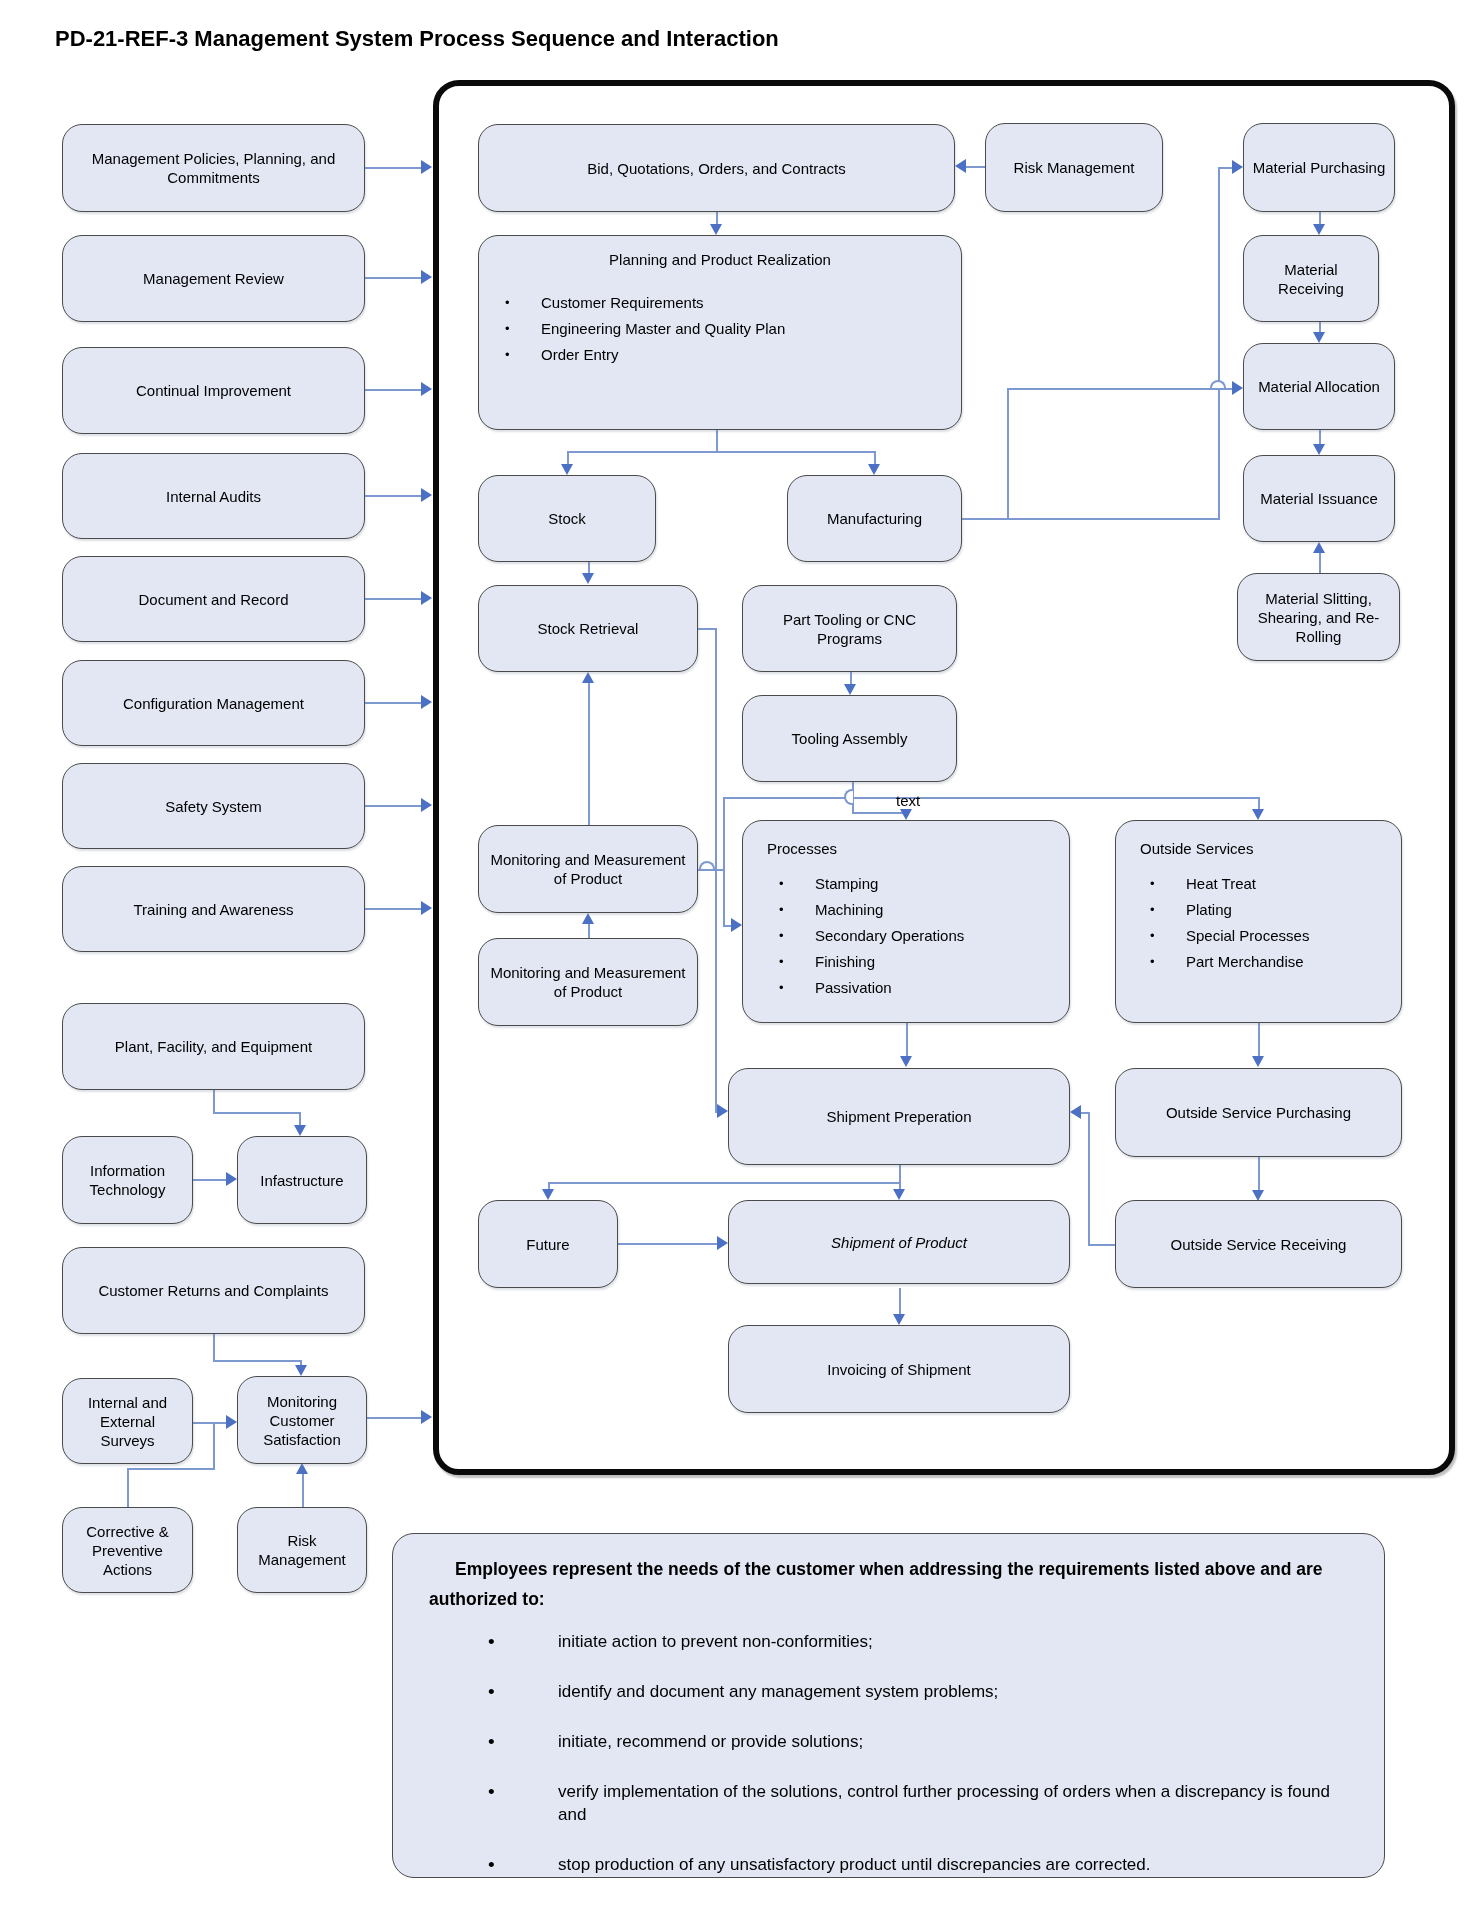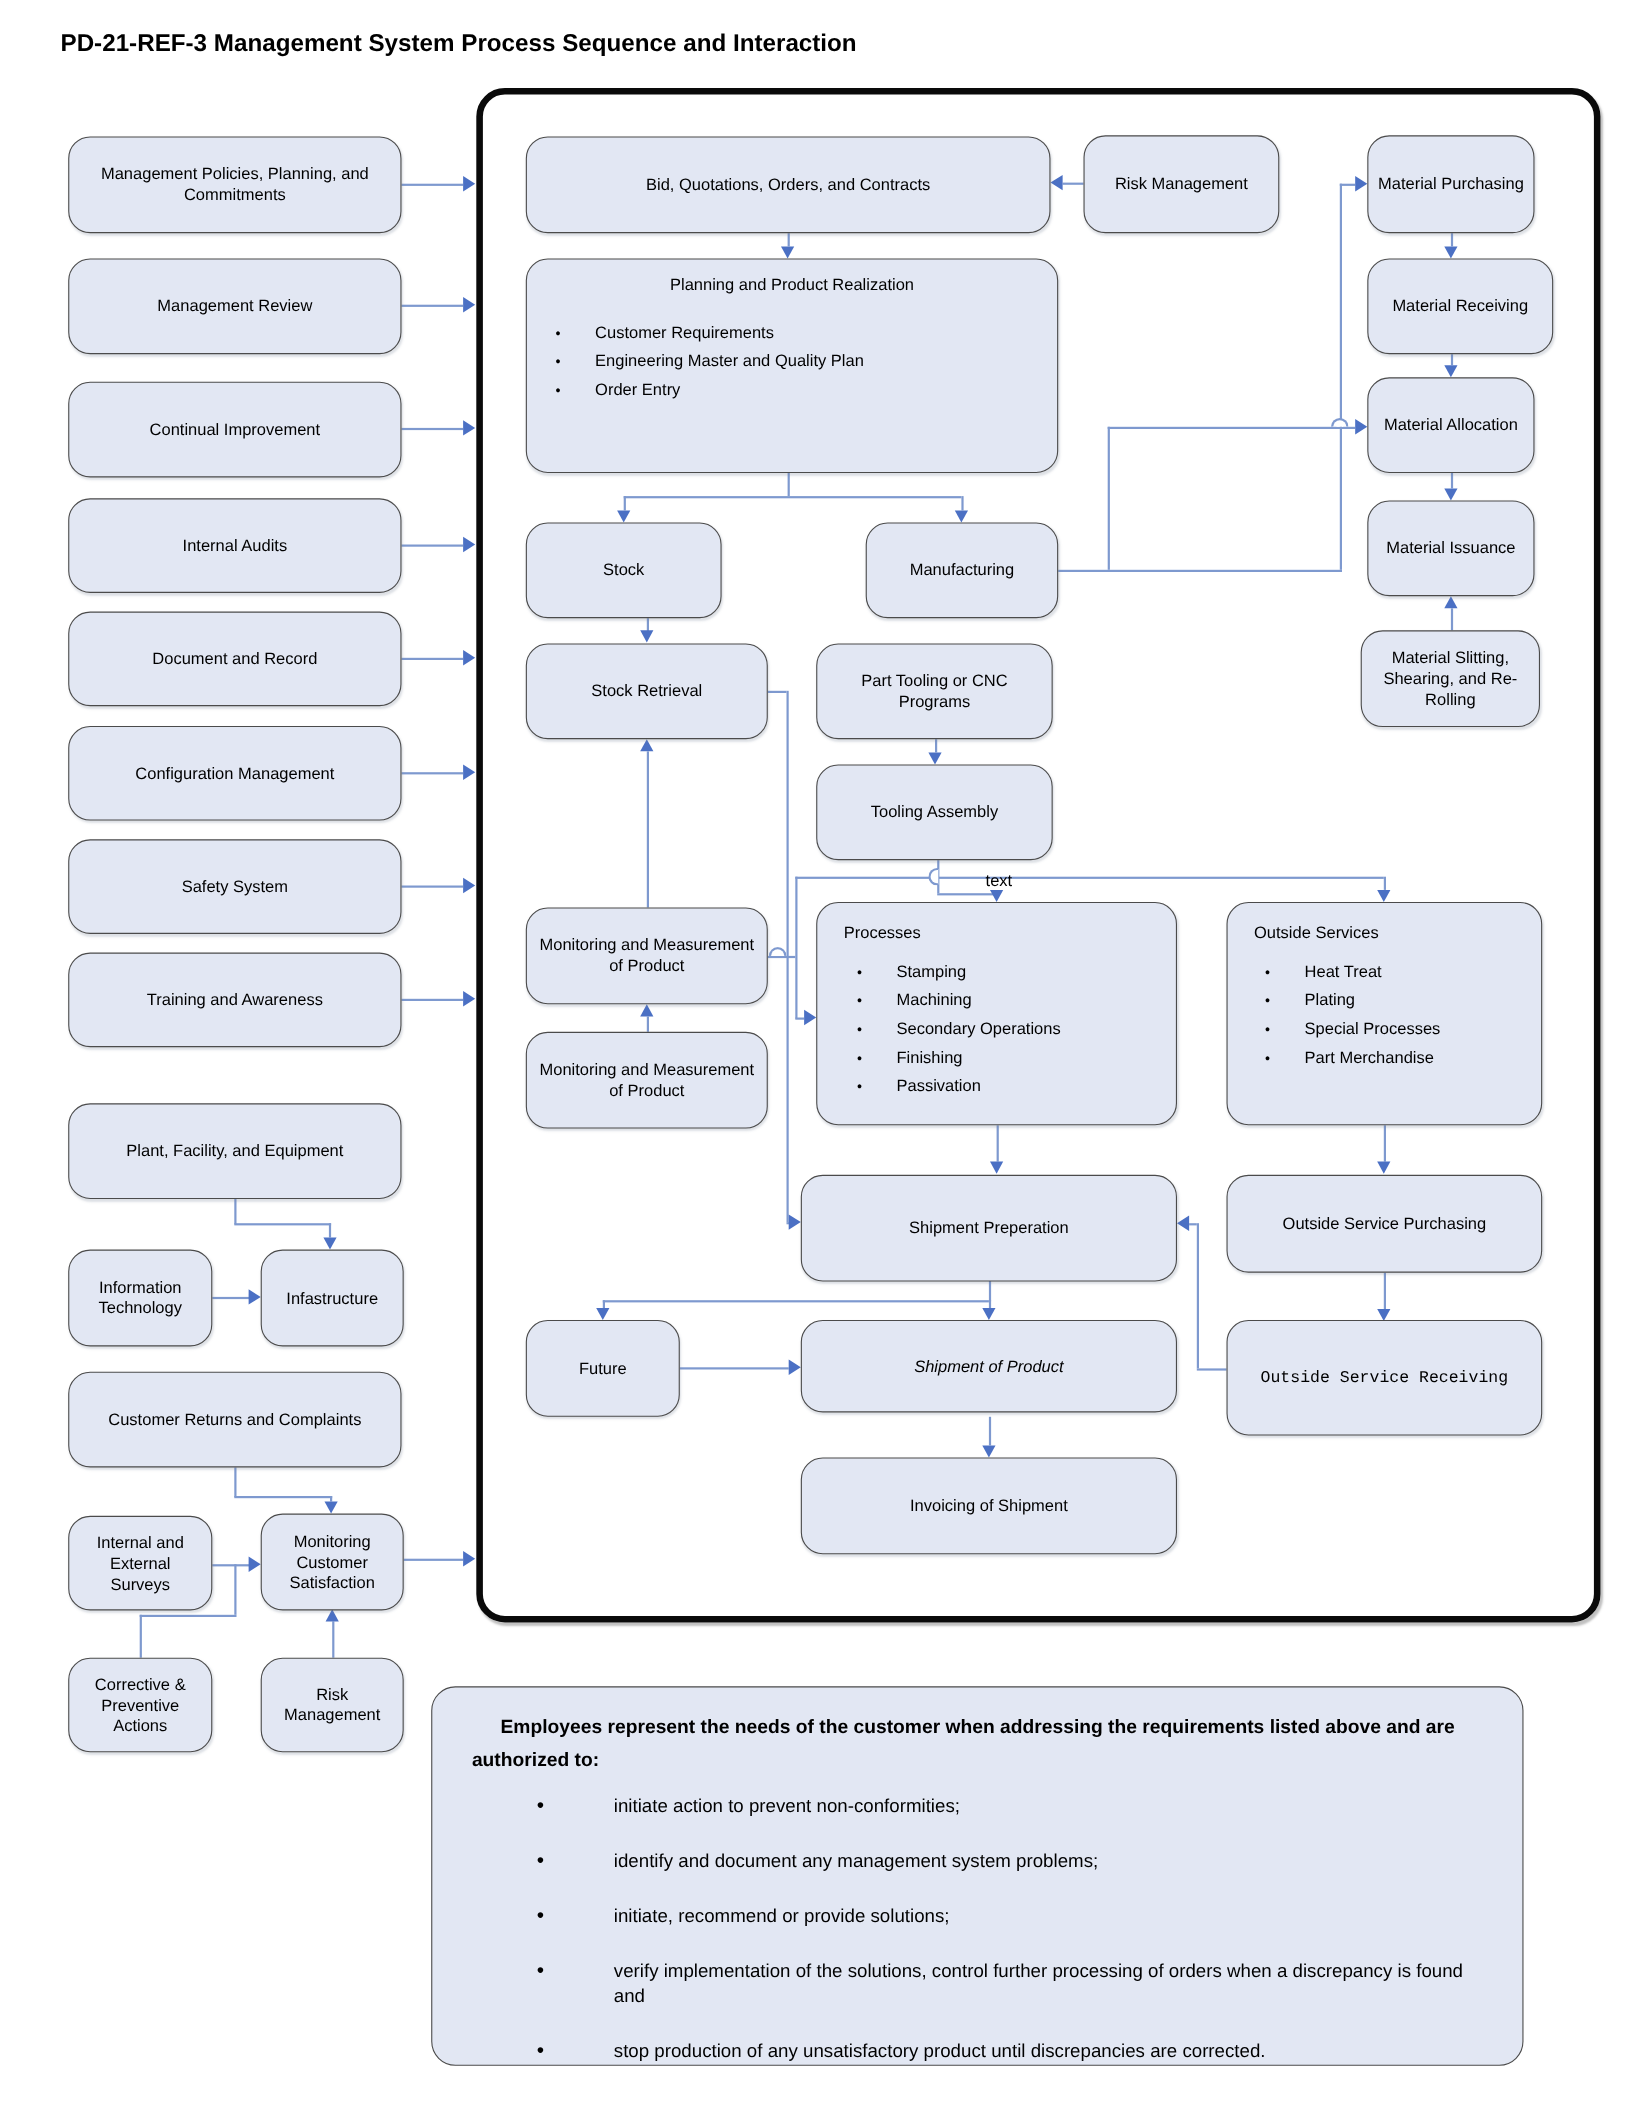--- a/index.html
+++ b/index.html
@@ -112,21 +112,21 @@
 
   <div class="node" style="left:478px;top:124px;width:477px;height:88px;">
       <span>Bid, Quotations, Orders, and Contracts</span>
     </div>
   <div class="node" style="left:985px;top:123px;width:178px;height:89px;">
       <span>Risk Management</span>
     </div>
   <div class="node" style="left:1243px;top:123px;width:152px;height:89px;">
       <span>Material Purchasing</span>
     </div>
-  <div class="node" style="left:1243px;top:235px;width:169px;height:87px;">
+  <div class="node" style="left:1243px;top:235px;width:136px;height:87px;">
       <span>Material Receiving</span>
     </div>
   <div class="node" style="left:1243px;top:343px;width:152px;height:87px;">
       <span>Material Allocation</span>
     </div>
   <div class="node" style="left:1243px;top:455px;width:152px;height:87px;">
       <span>Material Issuance</span>
     </div>
   <div class="node" style="left:1237px;top:573px;width:163px;height:88px;">
       <span>Material Slitting, Shearing, and Re-Rolling</span>
@@ -227,21 +227,21 @@
     </div>
   <div class="node" style="left:1115px;top:1068px;width:287px;height:89px;">
       <span>Outside Service Purchasing</span>
     </div>
   <div class="node" style="left:478px;top:1200px;width:140px;height:88px;">
       <span>Future</span>
     </div>
   <div class="node" style="left:728px;top:1200px;width:342px;height:84px;font-style:italic;">
       <span>Shipment of Product</span>
     </div>
-  <div class="node" style="left:1115px;top:1200px;width:287px;height:105px;font-family:Liberation Mono, monospace;">
+  <div class="node" style="left:1115px;top:1200px;width:287px;height:88px;">
       <span>Outside Service Receiving</span>
     </div>
   <div class="node" style="left:728px;top:1325px;width:342px;height:88px;">
       <span>Invoicing of Shipment</span>
     </div>
 
   <div id="employees-box">
     <div id="employees-intro">Employees represent the needs of the customer when addressing the requirements listed above and are authorized to:</div>
     <div class="bullets-wide">
         <div class="brow">

